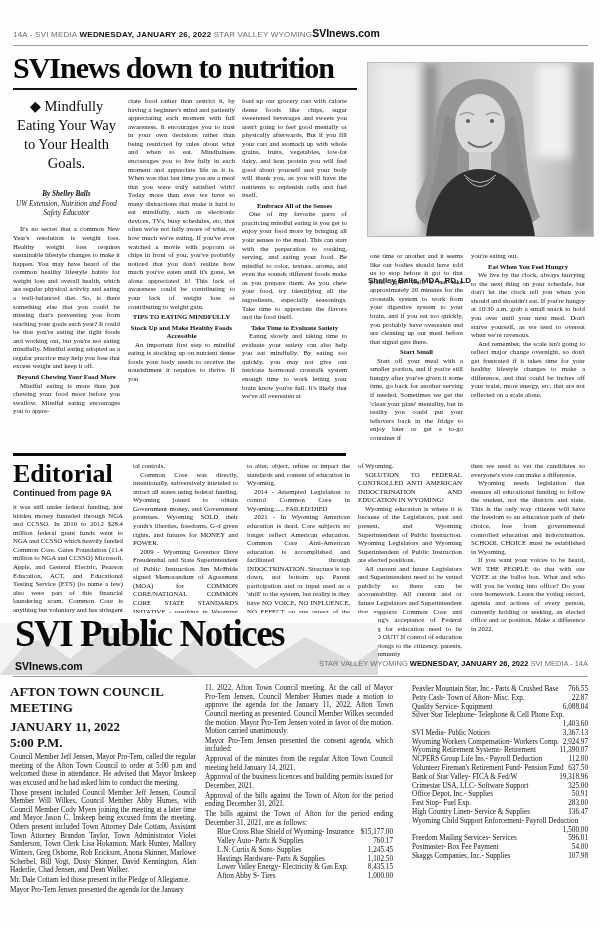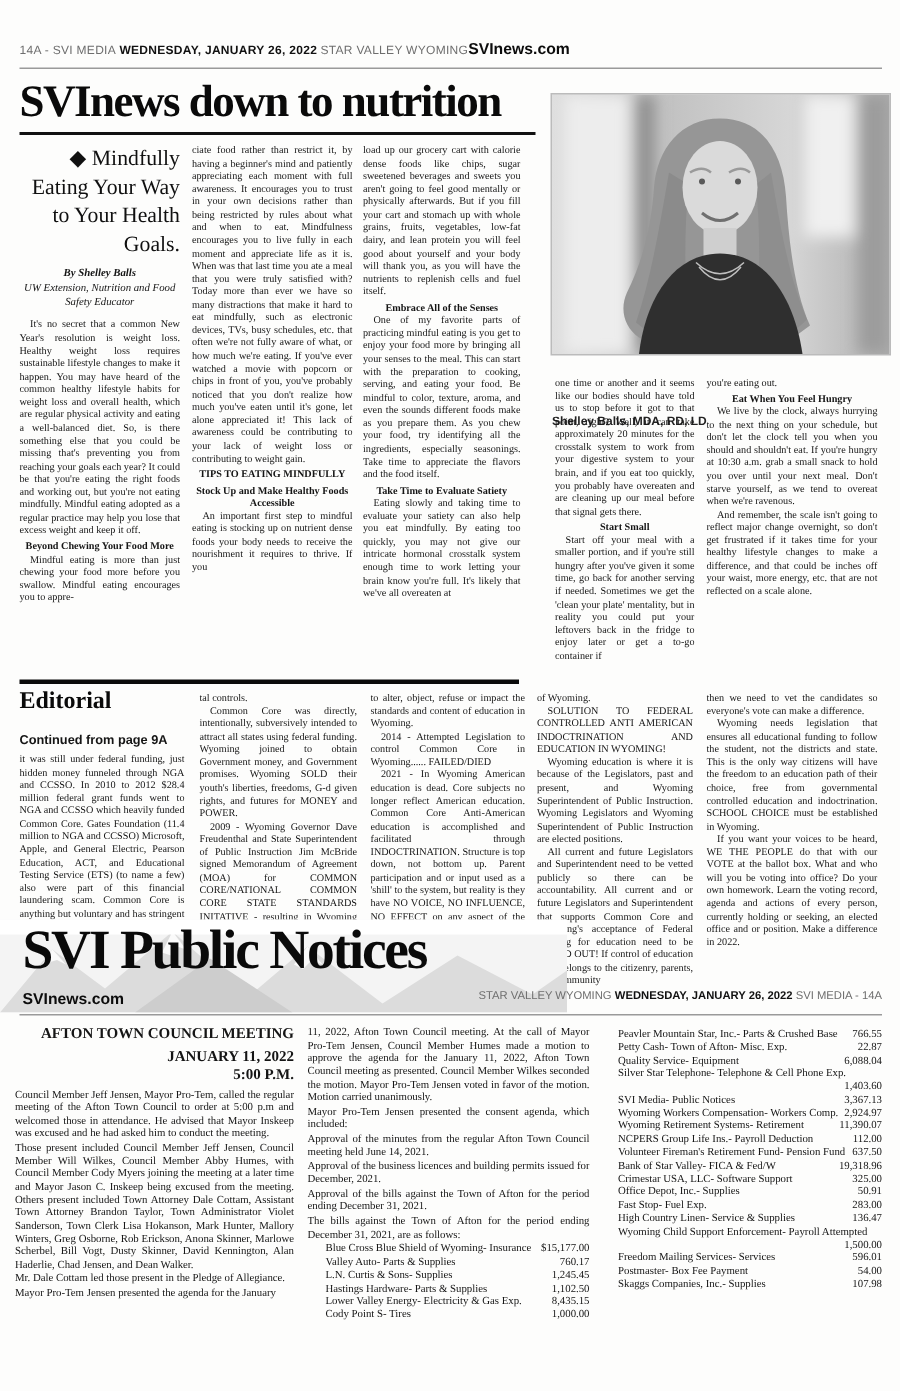--- a/index.html
+++ b/index.html
@@ -29,33 +29,33 @@
   .bodycol p { margin:0; }
   .bodycol p.p { text-indent:7px; }
   .bodycol p.pf { text-indent:0; }
   .bodycol p.sub { text-align:center; font-weight:bold; text-indent:0; margin-top:2px; }
   .col1 { top:97px;  left:13px;  width:107px; height:356px; }
   .col2 { top:97px;  left:128px; width:107px; height:356px; }
   .col3 { top:97px;  left:242px; width:105px; height:356px; }
   .col4 { top:252px; left:370px; width:93px;  height:201px; }
   .col5 { top:252px; left:471px; width:114px; height:201px; }
 
-  .intro { font-size:14.5px; line-height:1.3; color:#101010; text-align:right; margin:0 0 6px 0; }
+  .intro { font-size:14.5px; line-height:1.3; color:#101010; text-align:center; margin:0 0 18px 0; }
   .byline { text-align:center; font-style:italic; font-size:7.2px; line-height:1.3; margin:4px 0 7px 0; }
   .byline .byname { font-weight:bold; }
 
   
   .photo { top:63px; left:368px; width:225px; height:173px; background:#c9c9c9; outline:1px solid #bbb; }
   .photo svg { display:block; width:100%; height:100%; }
   .caption { top:240px; left:368px; width:225px; text-align:left;
     font-family:"Liberation Sans", sans-serif; font-weight:bold; font-size:8px; color:#222;margin-top:36px; }
 
   
   .ed-bar { top:453px; left:13px; width:333px; border-top:3px solid #0b0b0b; }
-  .ed-title { top:459px; left:13px; font-family:"Liberation Serif", serif; font-weight:bold; font-size:16px; color:#0a0a0a; }
+  .ed-title { top:459px; left:13px; font-family:"Liberation Serif", serif; font-weight:bold; font-size:26px; color:#0a0a0a; }
   .ed-cont { top:488px; left:13px; font-family:"Liberation Sans", sans-serif; font-weight:bold; font-size:8.5px; color:#161616; }
   .edcol1 { top:503px; left:13px;  width:110px; height:116px; }
   .edcol2 { top:462px; left:133px; width:105px; height:152px; }
   .edcol3 { top:462px; left:247px; width:103px; height:152px; }
   .edcol4 { top:462px; left:358px; width:104px; height:198px; }
   .edcol5 { top:462px; left:471px; width:114px; height:198px; }
 
   
   .banner-zone { top:613px; left:0; width:378px; height:62px; background:#fff; }
   .banner-zone svg.mtn { position:absolute; inset:0; width:100%; height:100%; }
@@ -64,21 +64,21 @@
     font-size:37px; letter-spacing:-1.5px; color:#0a0a0a; white-space:nowrap; }
   .banner-site { position:absolute; left:15px; bottom:3px;
     font-family:"Liberation Sans", sans-serif; font-weight:bold; font-size:10.5px; color:#0c0c0c; }
   .dateline { top:659px; right:12px; font-family:"Liberation Sans", sans-serif; font-size:7.5px; color:#6e6e6e;margin-left:32px; }
   .dateline .bold { font-weight:bold; color:#111; }
   .rule-bottom { top:676px; left:13px; width:575px; border-top:1px solid #9a9a9a; }
 
   
   .ncol { font-size:7.2px; line-height:1.2; text-align:justify; overflow:hidden; }
   .ncol p { margin:0 0 1px 0; }
-  .nhead { text-align:right; font-weight:bold; font-size:10px; line-height:1.25; margin-bottom:2px; }
+  .nhead { text-align:left; font-weight:bold; font-size:13px; line-height:1.25; margin-bottom:2px; }
   .ncol1 { top:684px; left:10px;  width:186px; height:235px; }
   .ncol2 { top:684px; left:205px; width:188px; height:235px; }
   .ncol3 { top:684px; left:400px; width:188px; height:235px; }
   .bills { margin-top:1px; }
   .brow { display:flex; flex-wrap:wrap; justify-content:space-between; font-size:7.2px; line-height:1.22; }
   .brow .bname { text-align:center;padding-left:12px; }
   .brow .bamt { margin-left:auto; text-align:right; }
 </style>
 </head>
 <body>
@@ -224,21 +224,21 @@
       <p>Council Member Jeff Jensen, Mayor Pro-Tem, called the regular meeting of the Afton Town Council to order at 5:00 p.m and welcomed those in attendance.  He advised that Mayor Inskeep was excused and he had asked him to conduct the meeting.</p>
       <p>Those present included Council Member Jeff Jensen, Council Member Will Wilkes, Council Member Abby Humes, with Council Member Cody Myers joining the meeting at a later time and Mayor Jason C. Inskeep being excused from the meeting.  Others present included Town Attorney Dale Cottam, Assistant Town Attorney Brandon Taylor, Town Administrator Violet Sanderson, Town Clerk Lisa Hokanson, Mark Hunter, Mallory Winters, Greg Osborne, Rob Erickson, Anona Skinner, Marlowe Scherbel, Bill Vogt, Dusty Skinner, David Kennington, Alan Haderlie, Chad Jensen, and Dean Walker.</p>
       <p>Mr. Dale Cottam led those present in the Pledge of Allegiance.</p>
       <p>Mayor Pro-Tem Jensen presented the agenda for the January</p>
     </div>
 </div>
 <div class="abs ncol ncol2">
   <div>
       <p>11, 2022, Afton Town Council meeting.  At the call of Mayor Pro-Tem Jensen, Council Member Humes made a motion to approve the agenda for the January 11, 2022, Afton Town Council meeting as presented.  Council Member Wilkes seconded the motion.  Mayor Pro-Tem Jensen voted in favor of the motion.  Motion carried unanimously.</p>
       <p>Mayor Pro-Tem Jensen presented the consent agenda, which included:</p>
-      <p>Approval of the minutes from the regular Afton Town Council meeting held June 14, 2021.</p>
+      <p>Approval of the minutes from the regular Afton Town Council meeting held January 14, 2021.</p>
       <p>Approval of the business licences and building permits issued for December, 2021.</p>
       <p>Approval of the bills against the Town of Afton for the period ending December 31, 2021.</p>
       <p>The bills against the Town of Afton for the period ending December 31, 2021, are as follows:</p>
     </div>
   <div class="bills">
 
   <div class="brow">
         <span class="bname">Blue Cross Blue Shield of Wyoming- Insurance</span>
         <span class="bamt">$15,177.00</span>
       </div>
@@ -252,21 +252,21 @@
       </div>
       <div class="brow">
         <span class="bname">Hastings Hardware- Parts &amp; Supplies</span>
         <span class="bamt">1,102.50</span>
       </div>
       <div class="brow">
         <span class="bname">Lower Valley Energy- Electricity &amp; Gas Exp.</span>
         <span class="bamt">8,435.15</span>
       </div>
       <div class="brow">
-        <span class="bname">Cody Point S- Tires</span>
+        <span class="bname">Afton Abby S- Tires</span>
         <span class="bamt">1,000.00</span>
       </div>
     </div>
 </div>
 <div class="abs ncol ncol3">
   <div class="bills">
 
   <div class="brow">
         <span class="bname">Peavler Mountain Star, Inc.- Parts &amp; Crushed Base</span>
         <span class="bamt">766.55</span>
@@ -317,21 +317,21 @@
       </div>
       <div class="brow">
         <span class="bname">Fast Stop- Fuel Exp.</span>
         <span class="bamt">283.00</span>
       </div>
       <div class="brow">
         <span class="bname">High Country Linen- Service &amp; Supplies</span>
         <span class="bamt">136.47</span>
       </div>
       <div class="brow">
-        <span class="bname">Wyoming Child Support Enforcement- Payroll Attempted</span>
+        <span class="bname">Wyoming Child Support Enforcement- Payroll Deduction</span>
         <span class="bamt">1,500.00</span>
       </div>
       <div class="brow">
         <span class="bname">Freedom Mailing Services- Services</span>
         <span class="bamt">596.01</span>
       </div>
       <div class="brow">
         <span class="bname">Postmaster- Box Fee Payment</span>
         <span class="bamt">54.00</span>
       </div>

